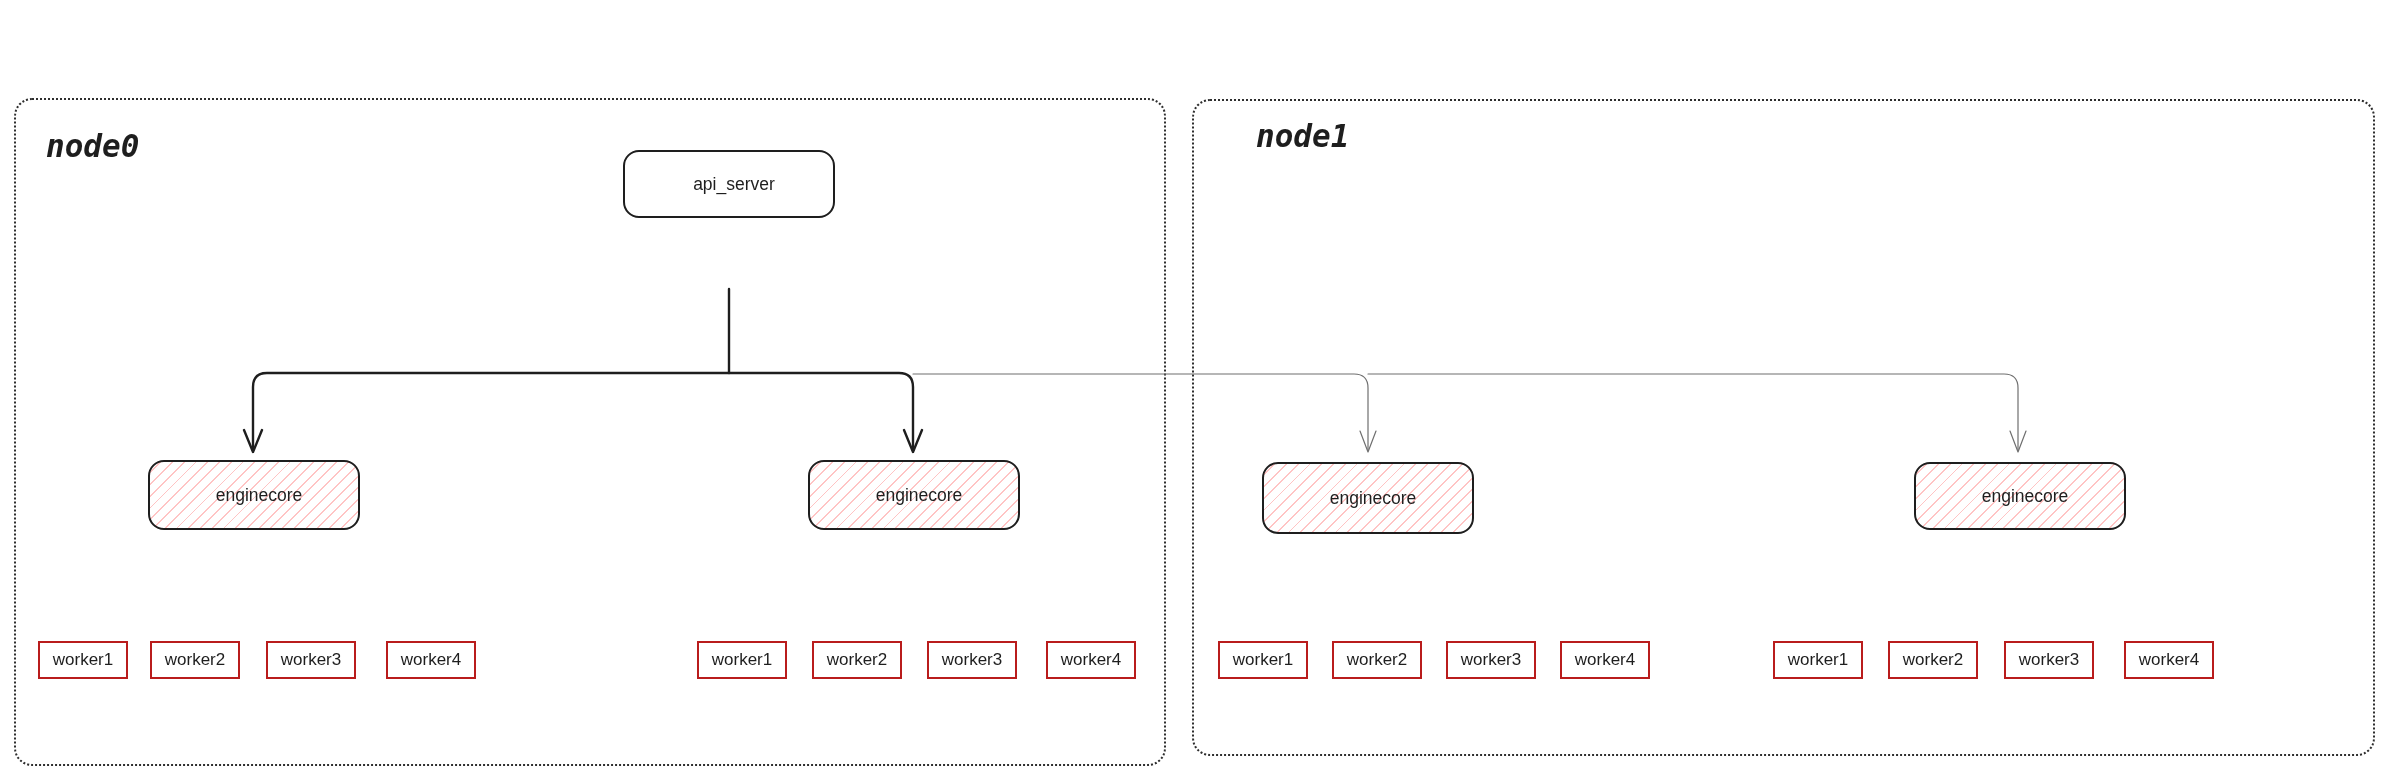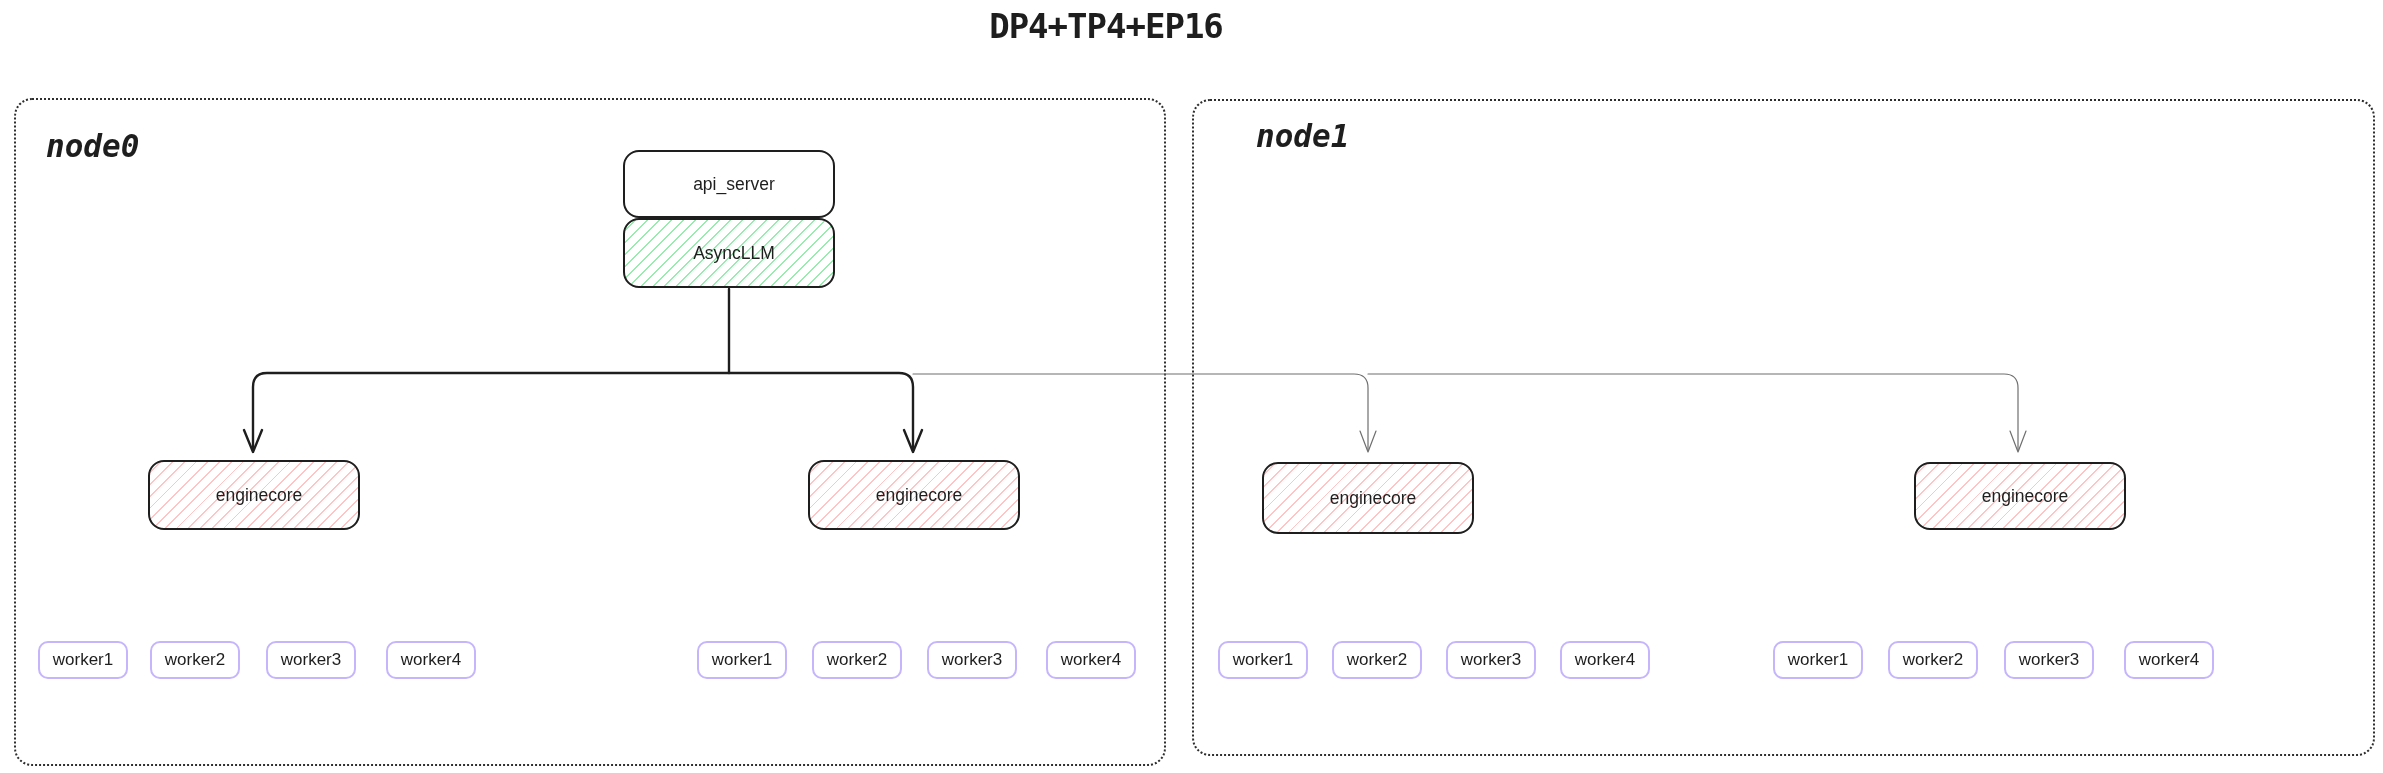--- a/index.html
+++ b/index.html
@@ -63,38 +63,37 @@
       rgba(0,0,0,0) 0px, rgba(0,0,0,0) 7px,
       var(--c-red_hatch, #ffc4c4) 7px, var(--c-red_hatch, #ffc4c4) 8.3px);
   }
   .worker-box {
     position: absolute;
     width: 90px;
     height: 38px;
     display: flex;
     align-items: center;
     justify-content: center;
-    border: 2px solid #c4b5fd;
-    border-radius: 10px;
+    border: 2px solid #b91c1c;
+    border-radius: 0;
     background: #ffffff;
     font-size: 17px;
     color: var(--c-ink, #1e1e1e);
     box-sizing: border-box;
     white-space: nowrap;
   }
   svg.connectors { position: absolute; left: 0; top: 0; }
   .stroke-dark  { stroke: var(--c-ink, #1e1e1e); stroke-width: 2.4; fill: none; stroke-linecap: round; stroke-linejoin: round; }
   .stroke-thin  { stroke: var(--c-thin_line, #6f6f6f); stroke-width: 1.2; fill: none; stroke-linecap: round; stroke-linejoin: round; }
 </style>
 </head>
 <body>
 
 <div class="canvas">
 
-  <div class="diagram-title">DP4+TP4+EP16</div>
 
   <div class="node-container" style="left:14px; top:98px; width:1148px; height:664px;"></div>
   <div class="node-container" style="left:1192px; top:99px; width:1179px; height:653px;"></div>
 
   <div class="node-label" style="left:46px; top:128px;">node0</div>
   <div class="node-label" style="left:1212px; top:118px;margin-left:44px;">node1</div>
 
   <svg class="connectors" width="2383" height="773" viewBox="0 0 2383 773" aria-hidden="true">
 
     <path class="stroke-dark" d="M729,289 V373"></path>
@@ -106,23 +105,20 @@
 
     <path class="stroke-thin" d="M913,374 H1354 Q1368,374 1368,388 V450"></path>
     <path class="stroke-thin" d="M1368,374 H2004 Q2018,374 2018,388 V450"></path>
 
     <path class="stroke-thin" d="M1360,431 L1368,452 L1376,431"></path>
     <path class="stroke-thin" d="M2010,431 L2018,452 L2026,431"></path>
   </svg>
 
   <div class="box" style="left:623px; top:150px; width:212px; height:68px;">
     <span>api_server</span>
-  </div>
-  <div class="box hatch-green" style="left:623px; top:218px; width:212px; height:70px;">
-    <span>AsyncLLM</span>
   </div>
 
   <div class="box hatch-red" style="left:148px; top:460px; width:212px; height:70px;">
     <span>enginecore</span>
   </div>
   <div class="box hatch-red" style="left:808px; top:460px; width:212px; height:70px;">
     <span>enginecore</span>
   </div>
   <div class="box hatch-red" style="left:1262px; top:462px; width:212px; height:72px;">
     <span>enginecore</span>

